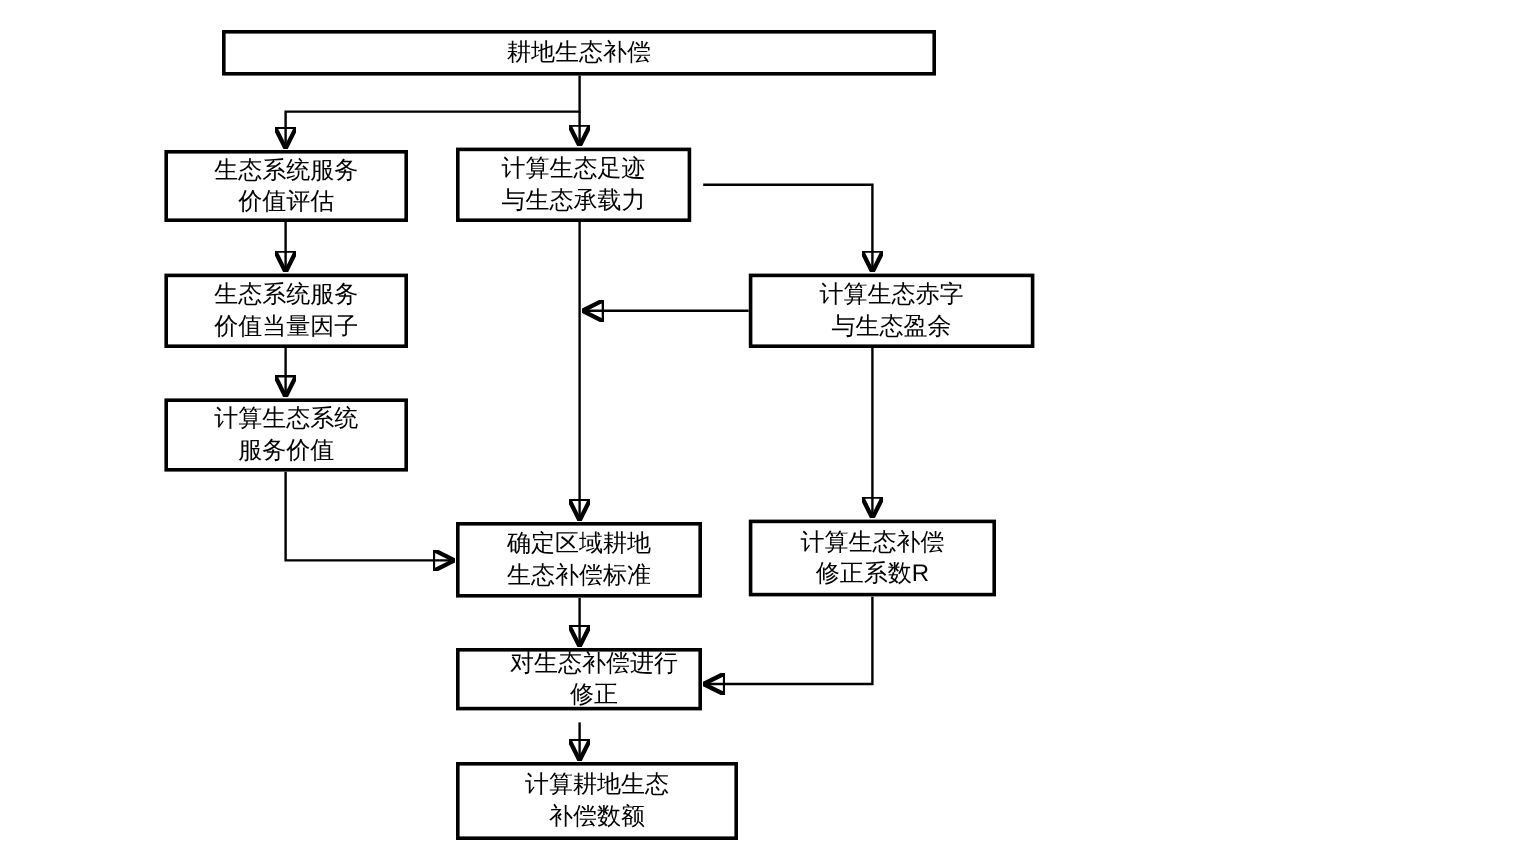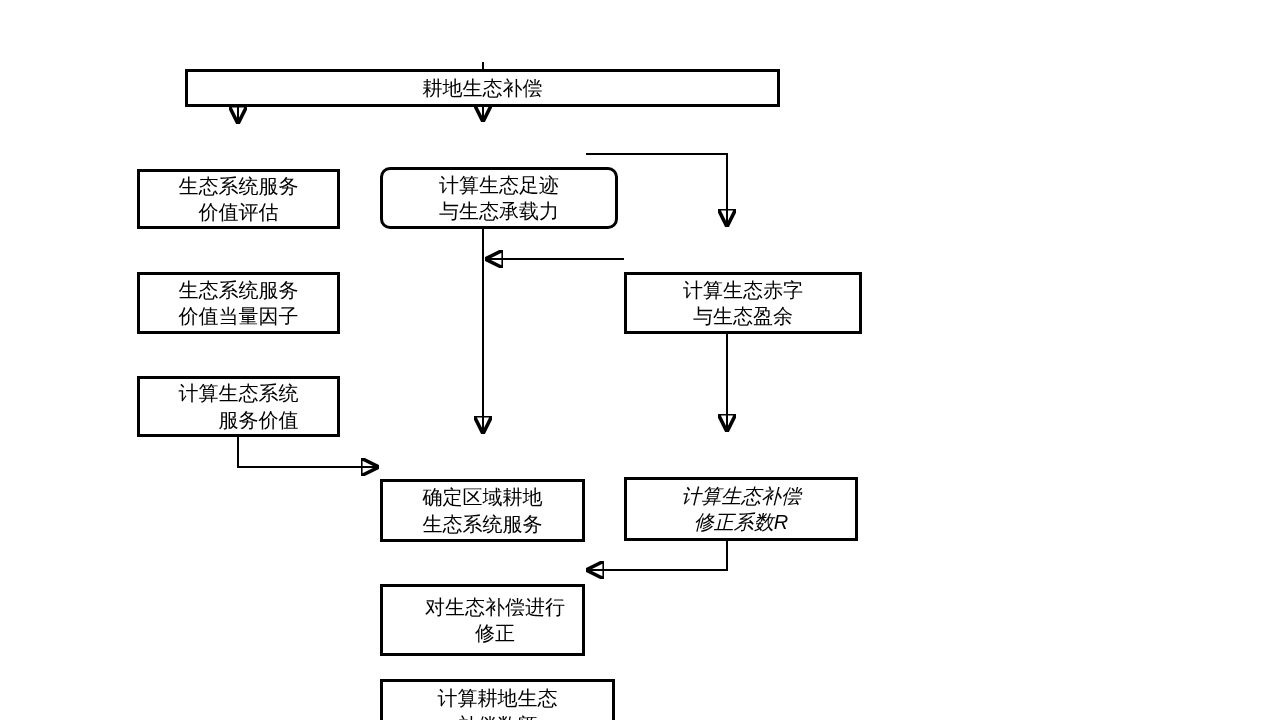--- a/index.html
+++ b/index.html
@@ -33,32 +33,31 @@
     border: 3px solid #000000;
     background: #ffffff;
     color: #000000;
     display: flex;
     align-items: center;
     justify-content: center;
     text-align: center;
     font-size: 20px;
     line-height: 1.32;
     white-space: pre-line;
-    margin-top: 44px;
   }
   
   .n-root   { left: 185px; top:  25px; width: 595px; height: 38px; }
   .n-left1  { left: 137px; top: 125px; width: 203px; height: 60px; }
   .n-left2  { left: 137px; top: 228px; width: 203px; height: 62px; }
-  .n-left3  { left: 137px; top: 332px; width: 203px; height: 61px; text-align: right; }
-  .n-mid1   { left: 380px; top: 123px; width: 238px; height: 62px; border-radius: 10px; }
+  .n-left3  { left: 137px; top: 332px; width: 203px; height: 61px; }
+  .n-mid1   { left: 380px; top: 123px; width: 196px; height: 62px; }
   .n-right1 { left: 624px; top: 228px; width: 238px; height: 62px; }
-  .n-right2 { left: 624px; top: 433px; width: 234px; height: 64px; font-style: italic; }
+  .n-right2 { left: 624px; top: 433px; width: 206px; height: 64px; }
   .n-mid2   { left: 380px; top: 435px; width: 205px; height: 63px; }
-  .n-mid3   { left: 380px; top: 540px; width: 205px; height: 72px; padding-left: 25px; }
+  .n-mid3   { left: 380px; top: 540px; width: 205px; height: 52px; padding-left: 25px; }
   .n-bottom { left: 380px; top: 635px; width: 235px; height: 65px; }
 </style>
 </head>
 <body>
 
 <div class="canvas">
 
   <svg class="connectors" viewBox="0 0 1280 720" xmlns="http://www.w3.org/2000/svg">
     <defs>
       <marker id="arrow" viewBox="0 0 10 10" refX="9" refY="5" markerWidth="9" markerHeight="9" orient="auto">
@@ -93,21 +92,21 @@
   <div class="node n-mid1">计算生态足迹
 与生态承载力</div>
 
   <div class="node n-right1">计算生态赤字
 与生态盈余</div>
 
   <div class="node n-right2">计算生态补偿
 修正系数R</div>
 
   <div class="node n-mid2">确定区域耕地
-生态系统服务</div>
+生态补偿标准</div>
 
   <div class="node n-mid3">对生态补偿进行
 修正</div>
 
   <div class="node n-bottom">计算耕地生态
 补偿数额</div>
 
 </div>
 
 </body></html>

